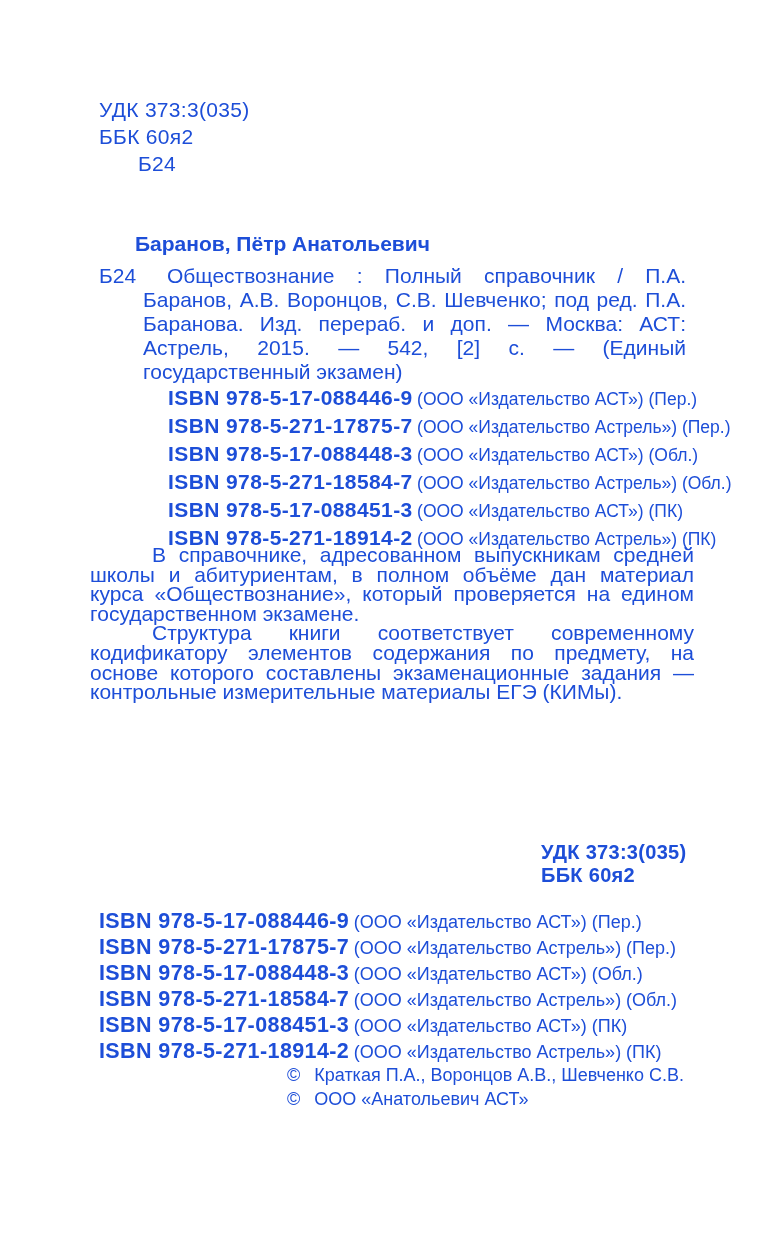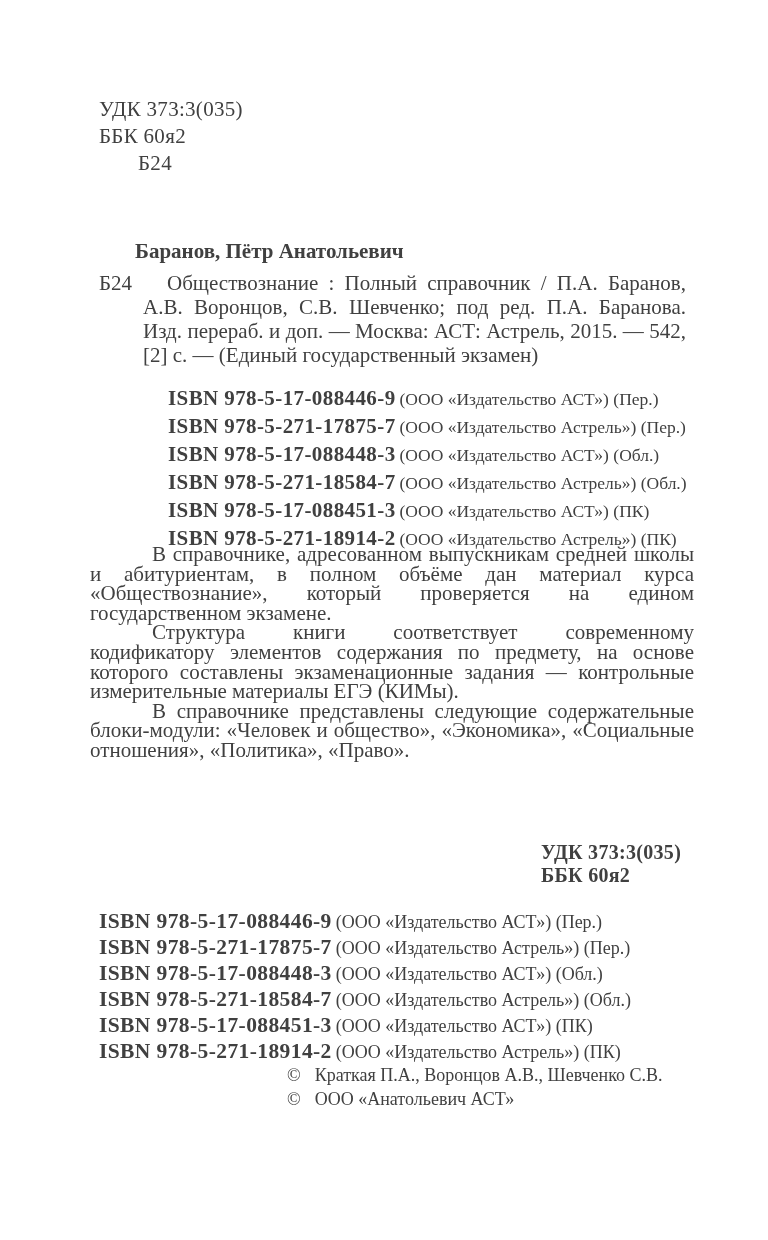--- a/index.html
+++ b/index.html
@@ -1,29 +1,29 @@
 <!DOCTYPE html>
 <html lang="ru"><head>
 <meta charset="utf-8">
 <style>
   html,body { margin:0; padding:0; background:#ffffff; }
   .page {
     position:relative; width:768px; height:1240px; background:#ffffff;
-    color:#404040; font-family:Liberation Serif, serif;
+    color:#1d4ed8; font-family:Liberation Sans, sans-serif;
     overflow:hidden;
   }
   .abs { position:absolute; }
 
   
   .top-codes { left:99px; top:96px; font-size:21px; line-height:27px; letter-spacing:0.3px; }
   .top-codes .sign { padding-left:39px; }
 
   
   .catalog-entry { left:99px; top:232px; width:595px; font-size:21px; line-height:24px; }
-  .author-heading { font-weight:700; padding-left:36px;margin-top:7px; }
+  .author-heading { font-weight:700; padding-left:36px; }
   .entry-row { position:relative; }
   .entry-code { position:absolute; left:0; top:0; }
   .entry-text { margin:8px; padding-left:36px; text-indent:24px; text-align:justify; }
 
   
   .isbn-list { }
   .isbn-top { left:168px; top:385px; }
   .isbn-bottom { left:99px; top:909px; }
   .isbn-row { line-height:26px; white-space:nowrap; }
   .isbn-number { font-weight:700; font-size:21px; letter-spacing:0.4px; }
@@ -67,21 +67,20 @@
     <div class="isbn-row"><span class="isbn-number">ISBN 978-5-271-17875-7</span> <span class="isbn-note">(ООО «Издательство Астрель») (Пер.)</span></div>
     <div class="isbn-row"><span class="isbn-number">ISBN 978-5-17-088448-3</span> <span class="isbn-note">(ООО «Издательство АСТ») (Обл.)</span></div>
     <div class="isbn-row"><span class="isbn-number">ISBN 978-5-271-18584-7</span> <span class="isbn-note">(ООО «Издательство Астрель») (Обл.)</span></div>
     <div class="isbn-row"><span class="isbn-number">ISBN 978-5-17-088451-3</span> <span class="isbn-note">(ООО «Издательство АСТ») (ПК)</span></div>
     <div class="isbn-row"><span class="isbn-number">ISBN 978-5-271-18914-2</span> <span class="isbn-note">(ООО «Издательство Астрель») (ПК)</span></div>
   </div>
 
   <div class="abs annotation">
     <p>В справочнике, адресованном выпускникам средней школы и абитуриентам, в полном объёме дан материал курса «Обществознание», который проверяется на едином государственном экзамене.</p>
     <p>Структура книги соответствует современному кодификатору элементов содержания по предмету, на основе которого составлены экзаменационные задания — контрольные измерительные материалы ЕГЭ (КИМы).</p>
-    <p>В справочнике представлены следующие содержательные блоки-модули: «Человек и общество», «Экономика», «Социальные отношения», «Политика», «Право».</p>
   </div>
 
   <div class="abs bottom-codes">
     <div>УДК 373:3(035)</div>
     <div>ББК 60я2</div>
   </div>
 
   <div class="abs isbn-list isbn-bottom">
     <div class="isbn-row"><span class="isbn-number">ISBN 978-5-17-088446-9</span> <span class="isbn-note">(ООО «Издательство АСТ») (Пер.)</span></div>
     <div class="isbn-row"><span class="isbn-number">ISBN 978-5-271-17875-7</span> <span class="isbn-note">(ООО «Издательство Астрель») (Пер.)</span></div>

